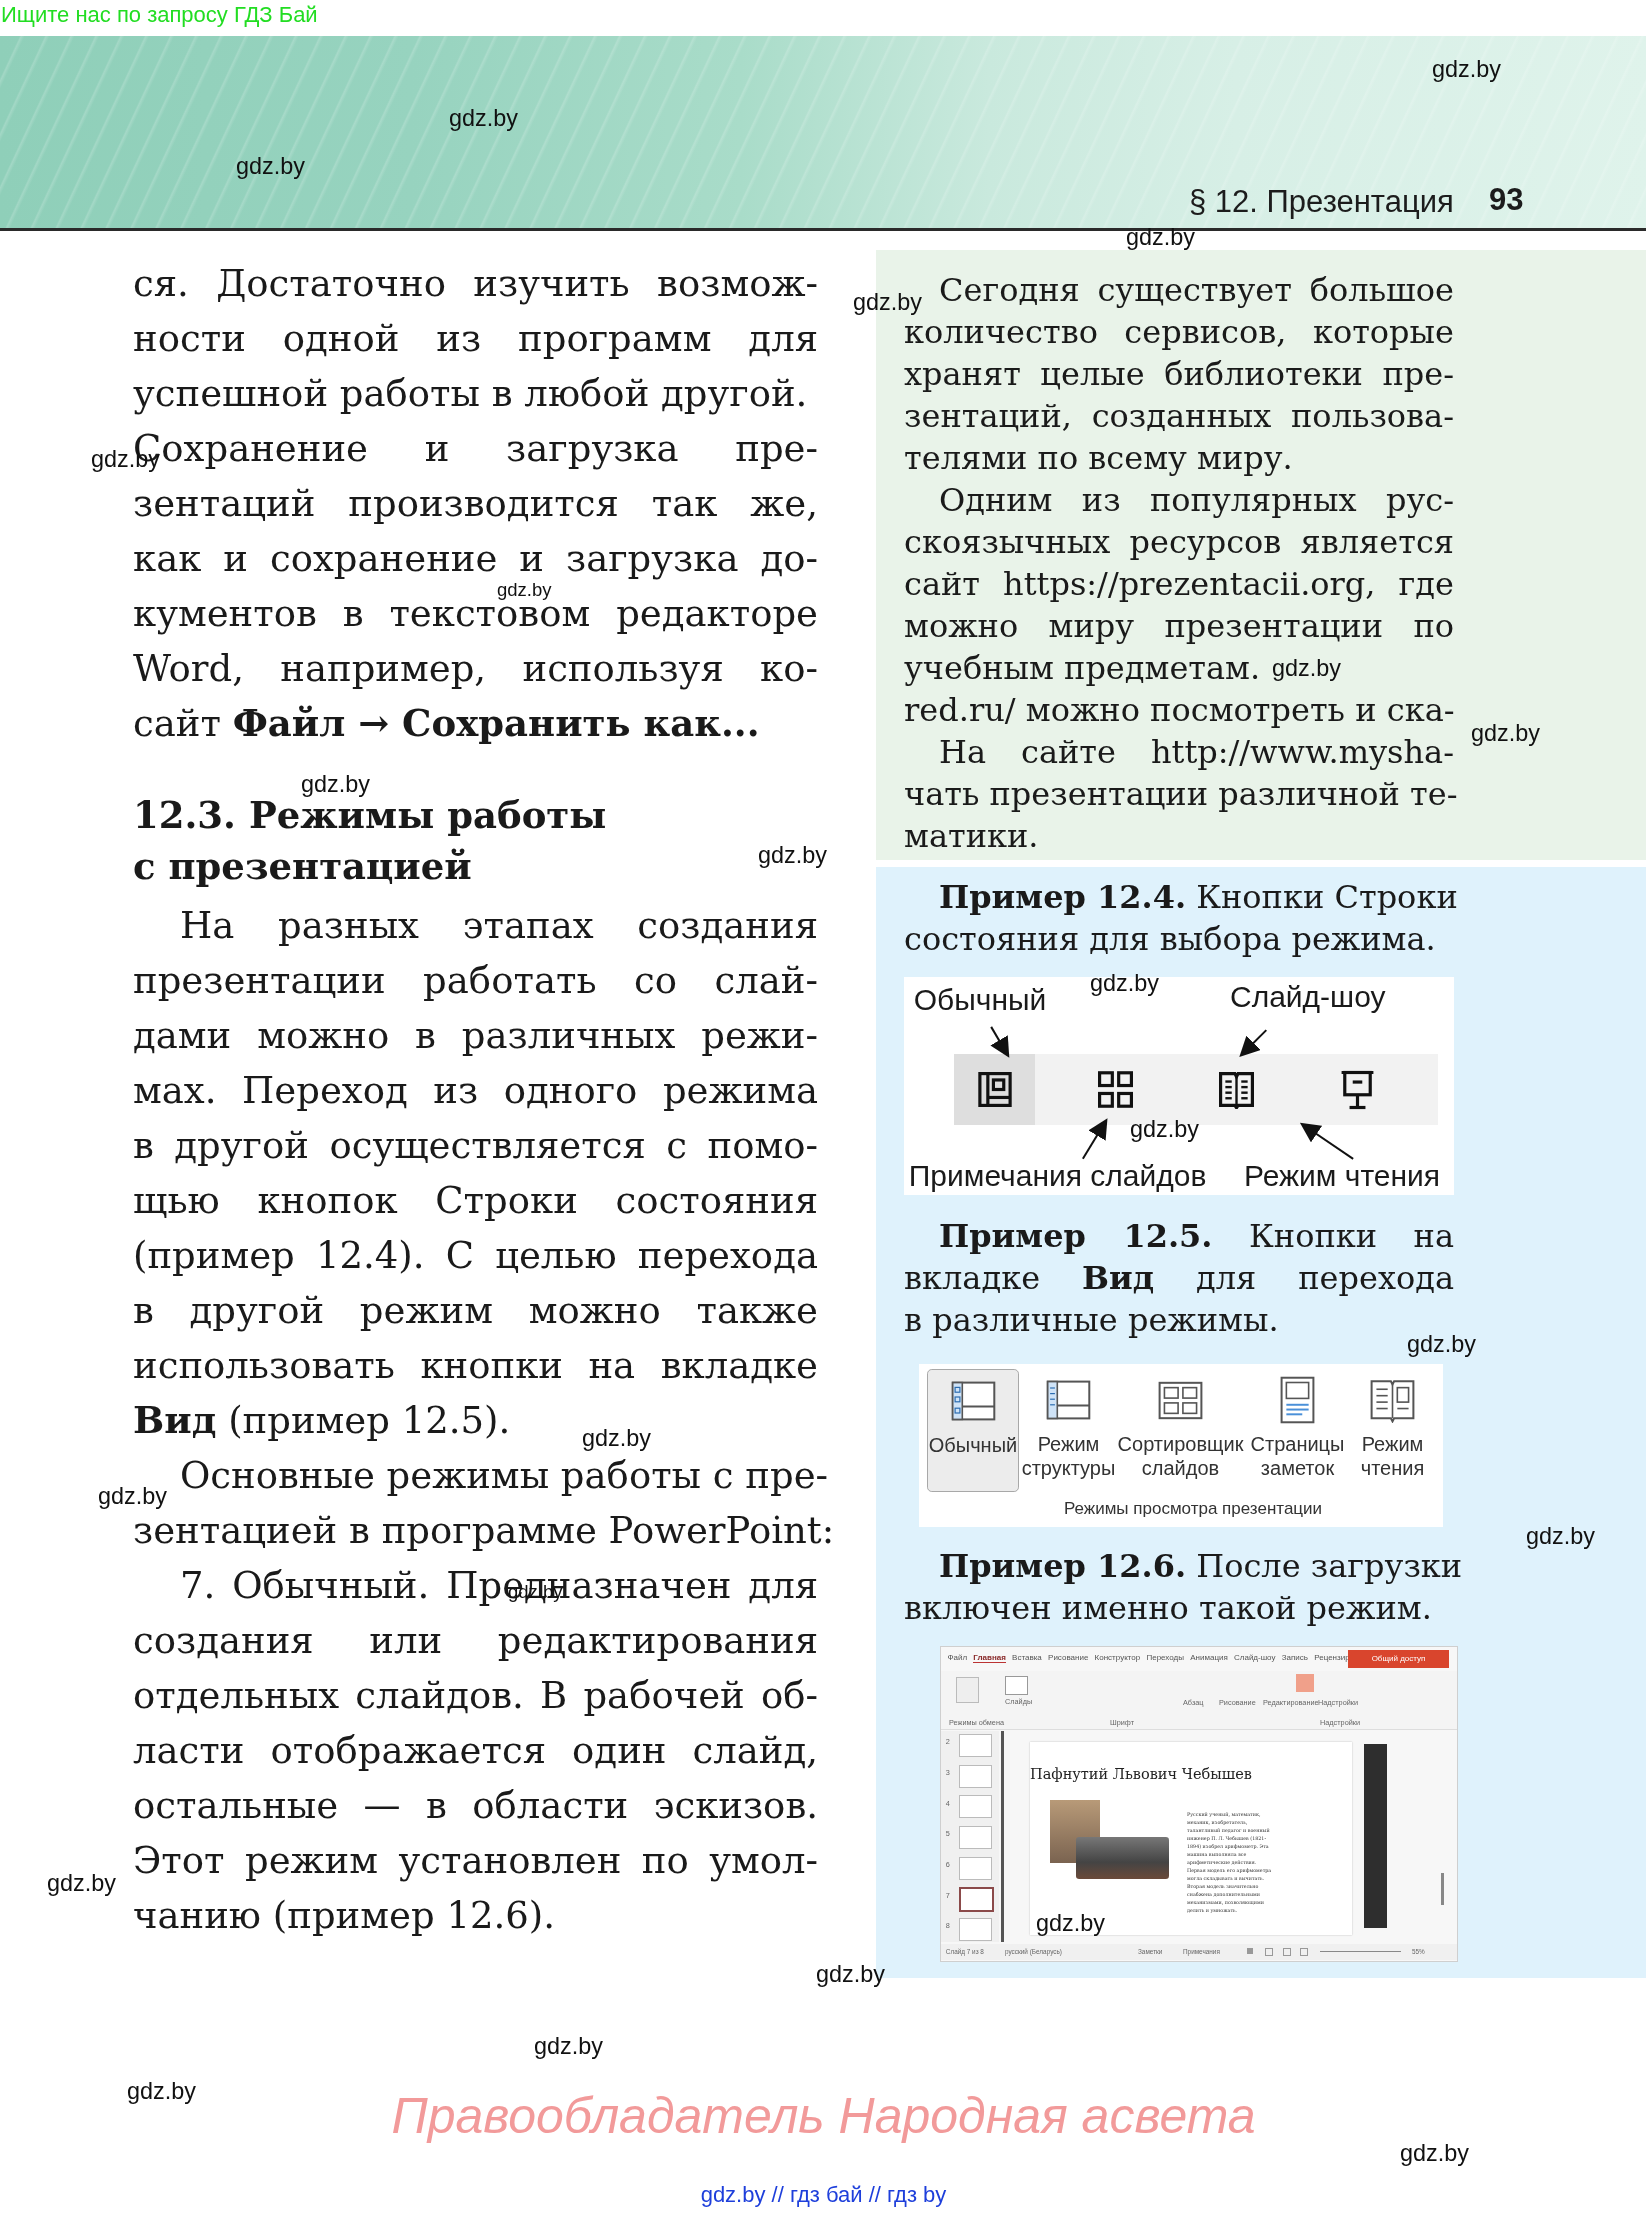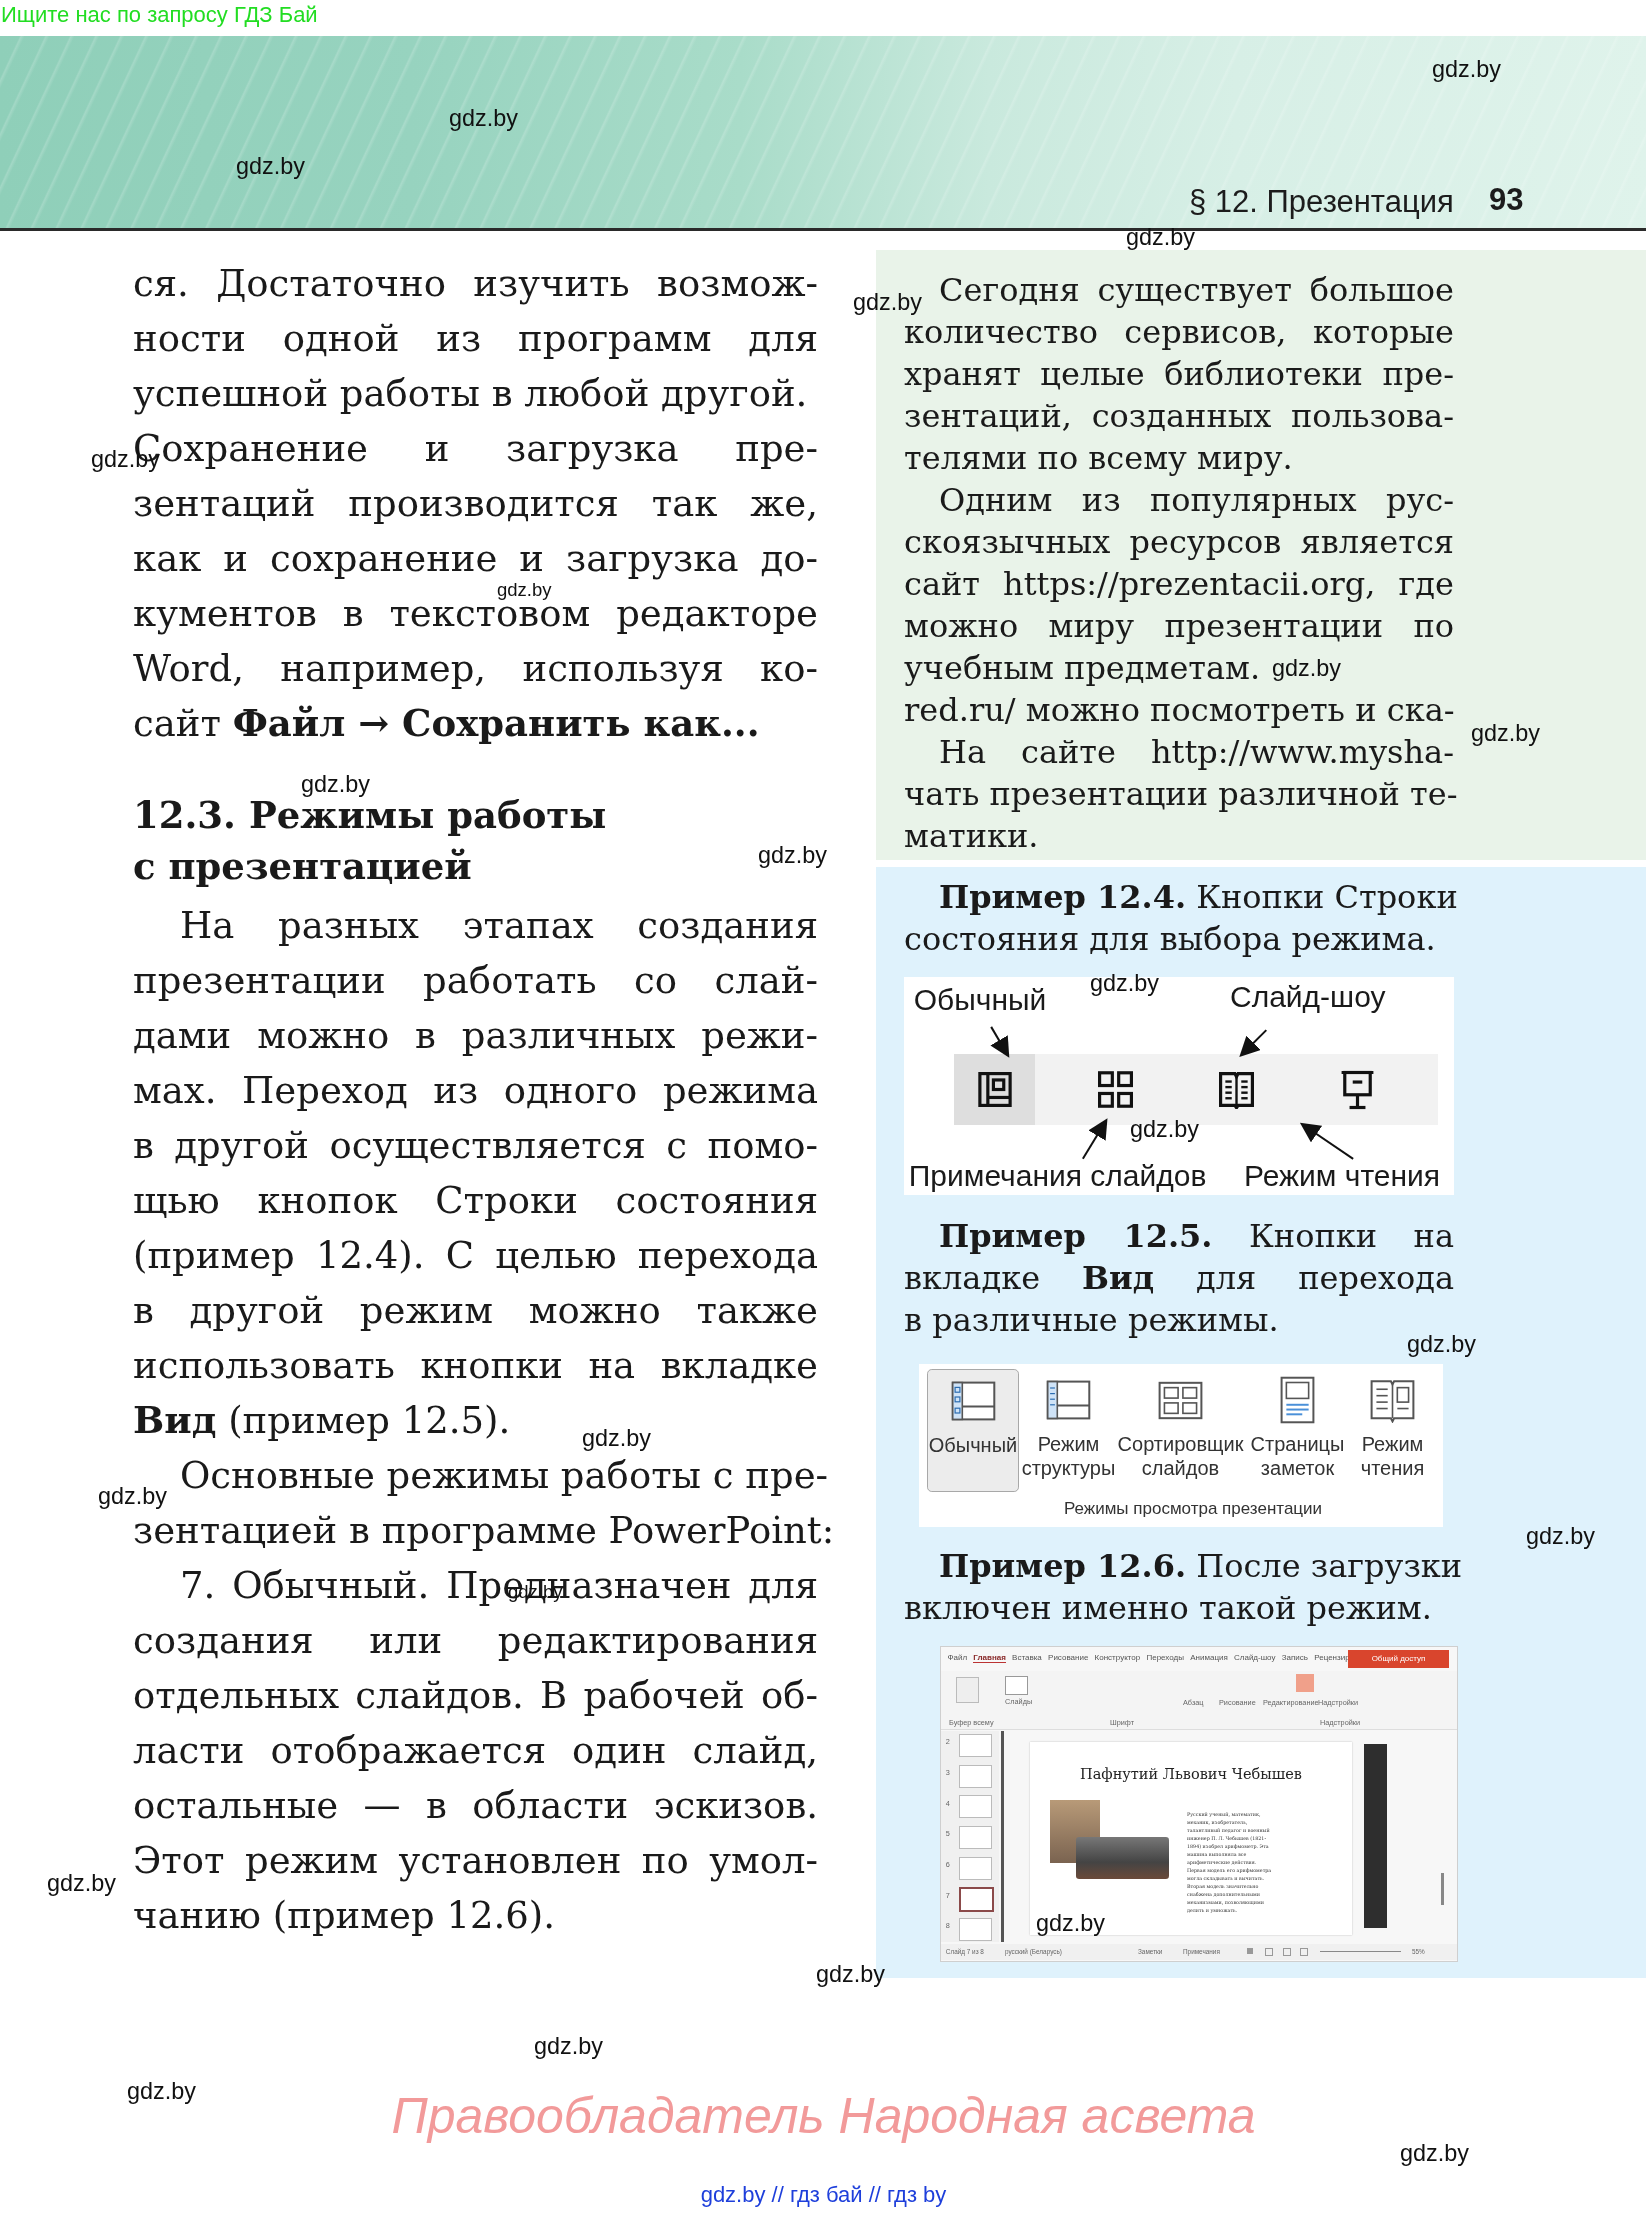--- a/index.html
+++ b/index.html
@@ -41,21 +41,21 @@
   .pp-tabs span { margin-right:4px; }
   .pp-tabs .sel { color:#8a2a2a; font-weight:bold; border-bottom:1.6px solid #b33; }
   .pp-share { position:absolute; left:407px; top:3.2px; width:101px; height:17.7px; background:#d9452d; color:#fff; font-family:"Liberation Sans", sans-serif; font-size:8px; line-height:17.7px; text-align:center; }
   .pp-ribbon { position:absolute; left:0; top:24px; width:516px; height:58px; background:#f4f4f4; border-bottom:0.8px solid #ddd; }
   .pp-rib-lbl { position:absolute; font-family:"Liberation Sans", sans-serif; font-size:7.3px; color:#666; white-space:nowrap; }
   .pp-thumbs { position:absolute; left:0; top:84px; width:58px; height:211px; background:#f0f0f0; }
   .pp-thumb { position:absolute; left:17.7px; width:31px; height:21px; background:#fff; border:0.8px solid #bbb; }
   .pp-thumb.sel { border:2.4px solid #8b4a4a; }
   .pp-thumbnum { position:absolute; left:4.8px; font-family:"Liberation Sans", sans-serif; font-size:7.3px; color:#666; }
   .pp-slide { position:absolute; left:89px; top:95px; width:322px; height:193px; background:#fff; box-shadow:0 0 1.6px #bbb; }
-  .pp-slide-title { position:absolute; left:0; width:322px; top:24px; text-align:center; font-family:"DejaVu Serif", serif; font-size:14.5px; color:#222; }
+  .pp-slide-title { position:absolute; left:0; width:322px; top:24px; font-family:"DejaVu Serif", serif; font-size:14.5px; color:#222; }
   .pp-portrait { position:absolute; left:20px; top:58px; width:50px; height:63px; background:linear-gradient(180deg,#b89a78,#7a6350); }
   .pp-machine { position:absolute; left:46px; top:95px; width:93px; height:42px; background:linear-gradient(180deg,#777,#444 60%,#6a4a3a); border-radius:3.2px; }
   .pp-bullets { position:absolute; left:157px; top:69px; width:89px; font-family:"DejaVu Serif", serif; font-size:4.8px; line-height:8px; color:#333; }
   .pp-darkbar { position:absolute; left:423px; top:97px; width:22.6px; height:184px; background:#2e2e2e; }
   .pp-status { position:absolute; left:0; top:297px; width:516px; height:16px; background:#f0f0f0; font-family:"Liberation Sans", sans-serif; font-size:6.4px; color:#666; line-height:16px; white-space:nowrap; }
   .copyright { left:0; width:1647px; top:2087px; text-align:center; font-family:"Liberation Sans", sans-serif;
                font-style:italic; font-size:50px; color:#f29a9a; }
   .footer { left:0; width:1647px; top:2182px; text-align:center; font-family:"Liberation Sans", sans-serif; font-size:22px; color:#1e3fdb; }
   b { font-weight:bold; }
 </style>
@@ -307,21 +307,21 @@
   <div class="pp-share">Общий доступ</div>
   <div class="pp-ribbon">
     <div class="abs" style="left:14.5px;top:6.4px;width:21px;height:24px;border:0.8px solid #bbb;background:#eee;"></div>
     <div class="abs" style="left:64px;top:4.8px;width:21px;height:17.7px;border:0.8px solid #999;background:#fff;"></div>
     <div class="pp-rib-lbl" style="left:64px;top:26px;">Слайды</div>
     <div class="pp-rib-lbl" style="left:242px;top:27px;">Абзац</div>
     <div class="pp-rib-lbl" style="left:278px;top:27px;">Рисование</div>
     <div class="pp-rib-lbl" style="left:322px;top:27px;">Редактирование</div>
     <div class="abs" style="left:355px;top:3.2px;width:17.7px;height:17.7px;background:#f0a08a;"></div>
     <div class="pp-rib-lbl" style="left:377px;top:27px;">Надстройки</div>
-    <div class="pp-rib-lbl" style="left:8px;top:47px;">Буфер всему</div>
+    <div class="pp-rib-lbl" style="left:8px;top:47px;">Режимы обмена</div>
     <div class="pp-rib-lbl" style="left:169px;top:47px;">Шрифт</div>
     <div class="pp-rib-lbl" style="left:379px;top:47px;">Надстройки</div>
   </div>
   <div class="pp-thumbs">
     <div class="pp-thumbnum" style="top:6.4px">2</div>
     <div class="pp-thumb" style="top:3.2px"></div>
     <div class="pp-thumbnum" style="top:37px">3</div>
     <div class="pp-thumb" style="top:34px"></div>
     <div class="pp-thumbnum" style="top:68px">4</div>
     <div class="pp-thumb" style="top:64px"></div>

